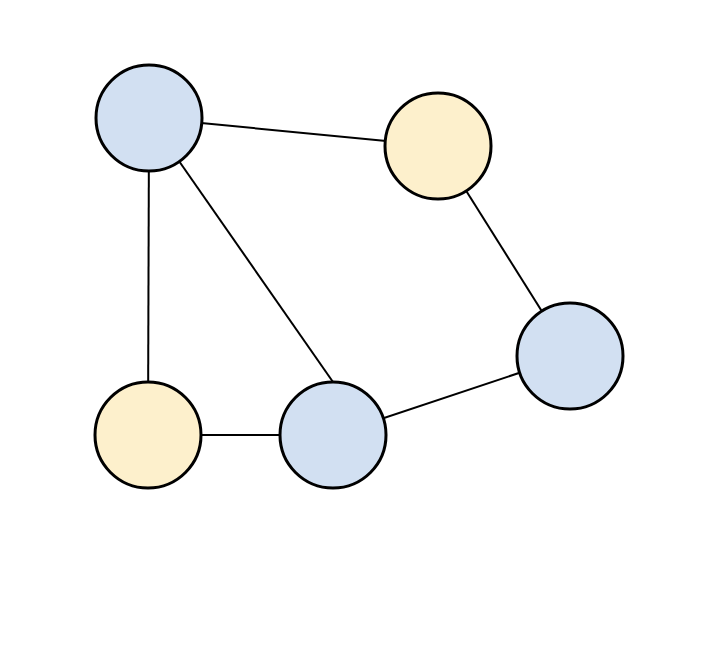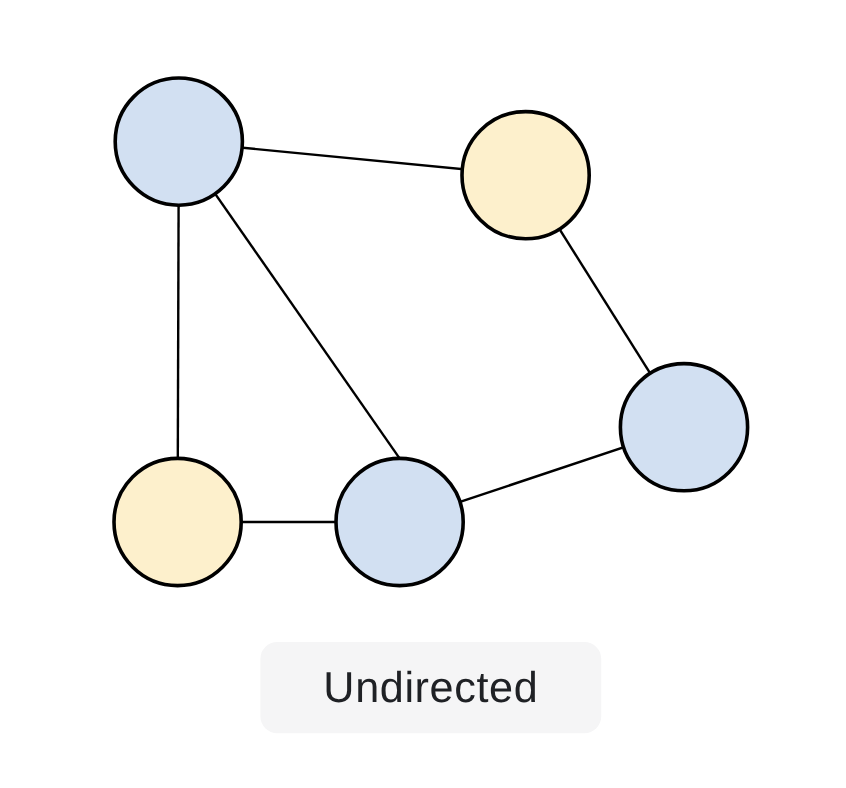--- a/index.html
+++ b/index.html
@@ -48,16 +48,13 @@
       <line x1="438" y1="146" x2="570" y2="356" stroke="#000000" stroke-width="2"></line>
       <line x1="570" y1="356" x2="333" y2="435" stroke="#000000" stroke-width="2"></line>
       <line x1="333" y1="435" x2="148" y2="435" stroke="#000000" stroke-width="2"></line>
       <circle cx="149" cy="118" r="53" fill="#d2e0f2" stroke="#000000" stroke-width="3"></circle>
       <circle cx="438" cy="146" r="53" fill="#fdf0cc" stroke="#000000" stroke-width="3"></circle>
       <circle cx="570" cy="356" r="53" fill="#d2e0f2" stroke="#000000" stroke-width="3"></circle>
       <circle cx="333" cy="435" r="53" fill="#d2e0f2" stroke="#000000" stroke-width="3"></circle>
       <circle cx="148" cy="435" r="53" fill="#fdf0cc" stroke="#000000" stroke-width="3"></circle>
     </svg>
 
-  <div class="diagram-label" style="background: rgb(245, 245, 246); color: rgb(31, 33, 37);">
-    <span>Undirected</span>
-  </div>
 </div>
 
 </body></html>

